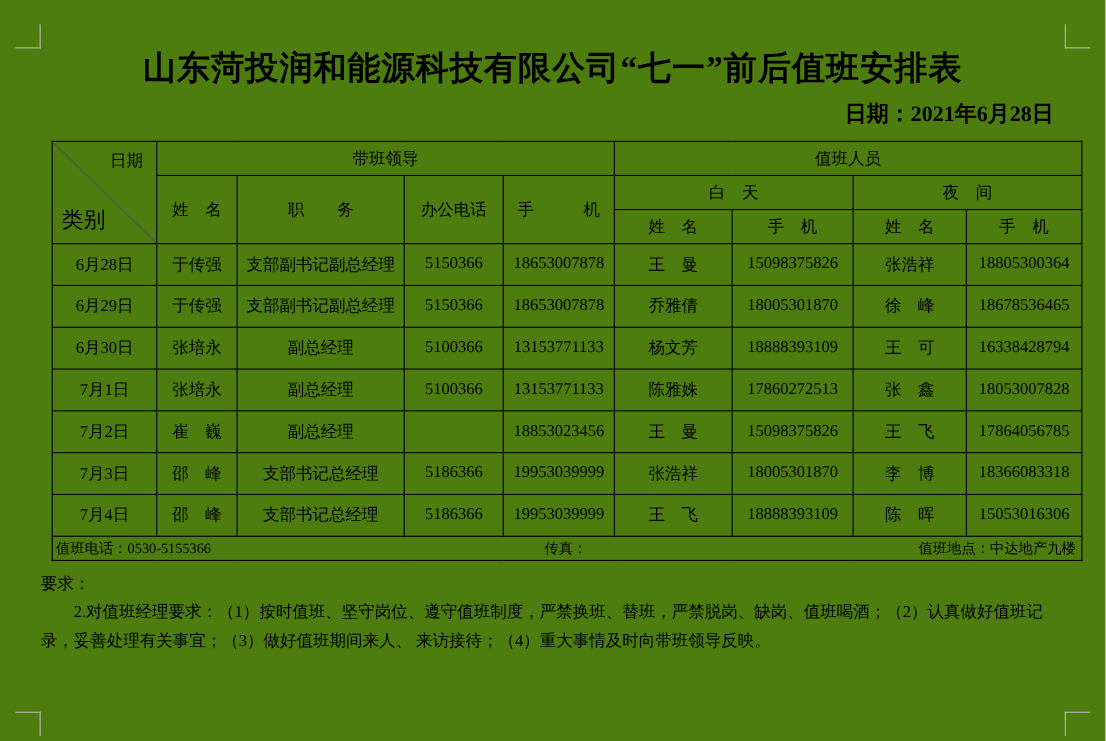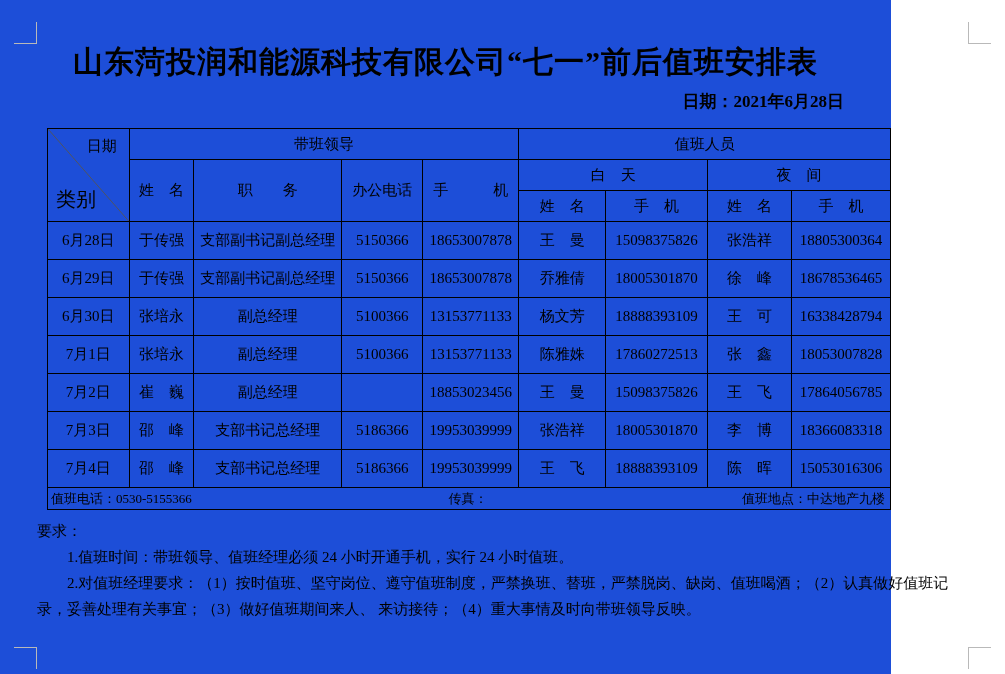--- a/index.html
+++ b/index.html
@@ -1,29 +1,29 @@
 <!DOCTYPE html>
 <html><head>
 <meta charset="utf-8">
 <style>
   * { margin:0; padding:0; box-sizing:border-box; }
   html,body { width:1005px; height:674px; background:#ffffff; overflow:hidden;
               font-family:"Liberation Serif", serif; color:#000; }
-  .page { position:relative; width:891px; height:674px; background:#1d4ed8; }
+  .page { position:relative; width:1005px; height:674px; background:#4d7c0f; }
 
   
   .mark { position:absolute; width:23px; height:22px; }
   .mark.tl { left:14px;  top:22px;  border-right:1px solid #b9b9b9; border-bottom:1px solid #b9b9b9; }
   .mark.tr { left:968px; top:22px;  border-left:1px solid #b9b9b9;  border-bottom:1px solid #b9b9b9; }
   .mark.bl { left:14px;  top:647px; border-right:1px solid #b9b9b9; border-top:1px solid #b9b9b9; }
   .mark.br { left:968px; top:647px; border-left:1px solid #b9b9b9;  border-top:1px solid #b9b9b9; }
 
   .doc-title { position:absolute; left:0; right:0; top:42px; text-align:center;
                font-size:30px; font-weight:bold; letter-spacing:1px; white-space:nowrap; }
-  .doc-date  { position:absolute; right:47px; top:90px; font-size:17px; font-weight:bold; }
+  .doc-date  { position:absolute; right:47px; top:90px; font-size:20px; font-weight:bold; }
 
   table.duty { position:absolute; left:47px; top:128px; border-collapse:collapse;
                table-layout:fixed; font-size:15px; text-align:center;padding-left:26px; }
   table.duty td, table.duty th { border:1px solid #000; font-weight:normal;
                padding:0 2px; overflow:hidden; white-space:nowrap; }
   tr.hrow  { height:31px; }
   tr.drow  { height:38px; }
   tr.frow  { height:22px; }
 
   td.diag { position:relative; padding:0; }
@@ -180,17 +180,16 @@
             <span class="fc">传真：</span>
             <span class="fr">值班地点：中达地产九楼</span>
           </div>
         </td>
       </tr>
     </tbody>
   </table>
 
   <div class="reqs">
     <p>要求：</p>
-    <p class="indent">1.值班时间：带班领导、值班经理必须 24 小时开通手机，实行 24 小时值班。</p>
     <p class="indent">2.对值班经理要求：（1）按时值班、坚守岗位、遵守值班制度，严禁换班、替班，严禁脱岗、缺岗、值班喝酒；（2）认真做好值班记录，妥善处理有关事宜；（3）做好值班期间来人、 来访接待；（4）重大事情及时向带班领导反映。</p>
   </div>
 
 </div>
 
 </body></html>

